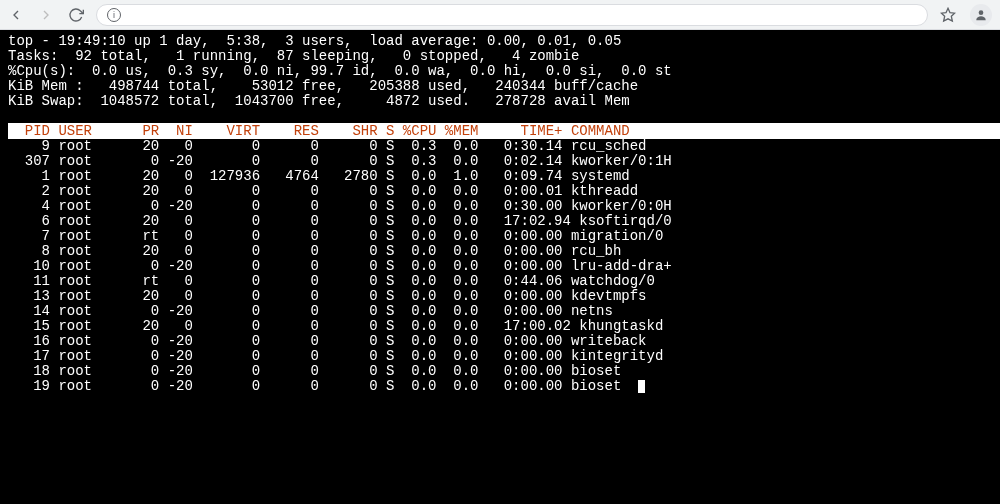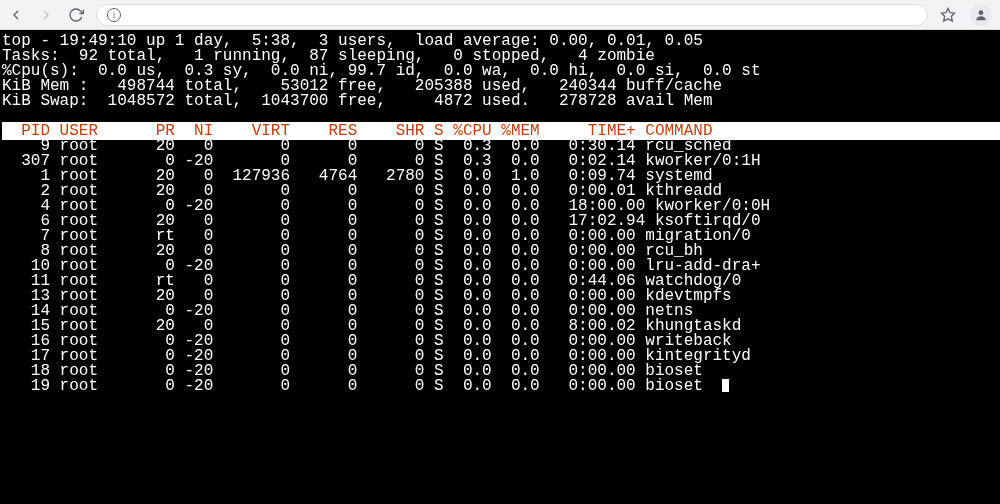--- a/index.html
+++ b/index.html
@@ -5,21 +5,21 @@
   * { box-sizing: border-box; margin: 0; padding: 0; }
   body { font-family: Arial, sans-serif; background: #fff; width: 1000px; height: 504px; overflow: hidden; }
   .browser-chrome { height: 30px; background: #f1f3f4; border-bottom: 1px solid #dadce0; display: flex; align-items: center; padding: 0 8px; gap: 12px; }
   .nav-buttons { display: flex; gap: 14px; color: #5f6368; }
   .nav-icon { width: 16px; height: 16px; display: flex; align-items: center; justify-content: center; cursor: pointer; }
   .nav-icon.disabled { color: #bdbdbd; cursor: default; }
   .address-bar { flex: 1; display: flex; align-items: center; height: 22px; background: #fff; border: 1px solid #dadce0; border-radius: 14px; padding: 0 10px; gap: 8px; font-size: 13px; color: #202124; }
   .info-icon { width: 14px; height: 14px; border: 1px solid #5f6368; border-radius: 50%; font-size: 9px; display: flex; align-items: center; justify-content: center; color: #5f6368; }
   .right-icons { display: flex; gap: 14px; color: #5f6368; align-items: center; }
   .avatar { width: 22px; height: 22px; border-radius: 50%; background: #e8eaed; display: flex; align-items: center; justify-content: center; }
-  .terminal { background: #000; color: #fff; font-family: "Courier New", monospace; font-size: 16px; line-height: 15px; padding: 4px 2px; white-space: pre; height: calc(100% - 30px); overflow: hidden; }
+  .terminal { background: #000; color: #fff; font-family: "Courier New", monospace; font-size: 14px; line-height: 15px; padding: 4px 8px; white-space: pre; height: calc(100% - 30px); overflow: hidden; }
   .header-row { background: #fff; color: #c2410c; }
   .cursor { display: inline-block; width: 7px; height: 13px; background: #fff; vertical-align: middle; }
 </style>
 </head>
 <body>
 
 <div class="browser-chrome">
   <div class="nav-buttons">
     <span class="nav-icon">
       <svg width="16" height="16" viewBox="0 0 24 24" fill="none" stroke="currentColor" stroke-width="2">
@@ -60,26 +60,26 @@
 Tasks:  92 total,   1 running,  87 sleeping,   0 stopped,   4 zombie
 %Cpu(s):  0.0 us,  0.3 sy,  0.0 ni, 99.7 id,  0.0 wa,  0.0 hi,  0.0 si,  0.0 st
 KiB Mem :   498744 total,    53012 free,   205388 used,   240344 buff/cache
 KiB Swap:  1048572 total,  1043700 free,     4872 used.   278728 avail Mem
 
 <span class="header-row">  PID USER      PR  NI    VIRT    RES    SHR S %CPU %MEM     TIME+ COMMAND                                                        </span>
 <span>    9 root      20   0       0      0      0 S  0.3  0.0   0:30.14 rcu_sched</span>
 <span>  307 root       0 -20       0      0      0 S  0.3  0.0   0:02.14 kworker/0:1H</span>
 <span>    1 root      20   0  127936   4764   2780 S  0.0  1.0   0:09.74 systemd</span>
 <span>    2 root      20   0       0      0      0 S  0.0  0.0   0:00.01 kthreadd</span>
-<span>    4 root       0 -20       0      0      0 S  0.0  0.0   18:00.00 kworker/0:0H</span>
+<span>    4 root       0 -20       0      0      0 S  0.0  0.0   0:30.00 kworker/0:0H</span>
 <span>    6 root      20   0       0      0      0 S  0.0  0.0   17:02.94 ksoftirqd/0</span>
 <span>    7 root      rt   0       0      0      0 S  0.0  0.0   0:00.00 migration/0</span>
 <span>    8 root      20   0       0      0      0 S  0.0  0.0   0:00.00 rcu_bh</span>
 <span>   10 root       0 -20       0      0      0 S  0.0  0.0   0:00.00 lru-add-dra+</span>
 <span>   11 root      rt   0       0      0      0 S  0.0  0.0   0:44.06 watchdog/0</span>
 <span>   13 root      20   0       0      0      0 S  0.0  0.0   0:00.00 kdevtmpfs</span>
 <span>   14 root       0 -20       0      0      0 S  0.0  0.0   0:00.00 netns</span>
-<span>   15 root      20   0       0      0      0 S  0.0  0.0   8:00.02 khungtaskd</span>
+<span>   15 root      20   0       0      0      0 S  0.0  0.0   17:00.02 khungtaskd</span>
 <span>   16 root       0 -20       0      0      0 S  0.0  0.0   0:00.00 writeback</span>
 <span>   17 root       0 -20       0      0      0 S  0.0  0.0   0:00.00 kintegrityd</span>
 <span>   18 root       0 -20       0      0      0 S  0.0  0.0   0:00.00 bioset</span>
 <span>   19 root       0 -20       0      0      0 S  0.0  0.0   0:00.00 bioset</span>  <span class="cursor"></span>
 </div>
 
 </body></html>

